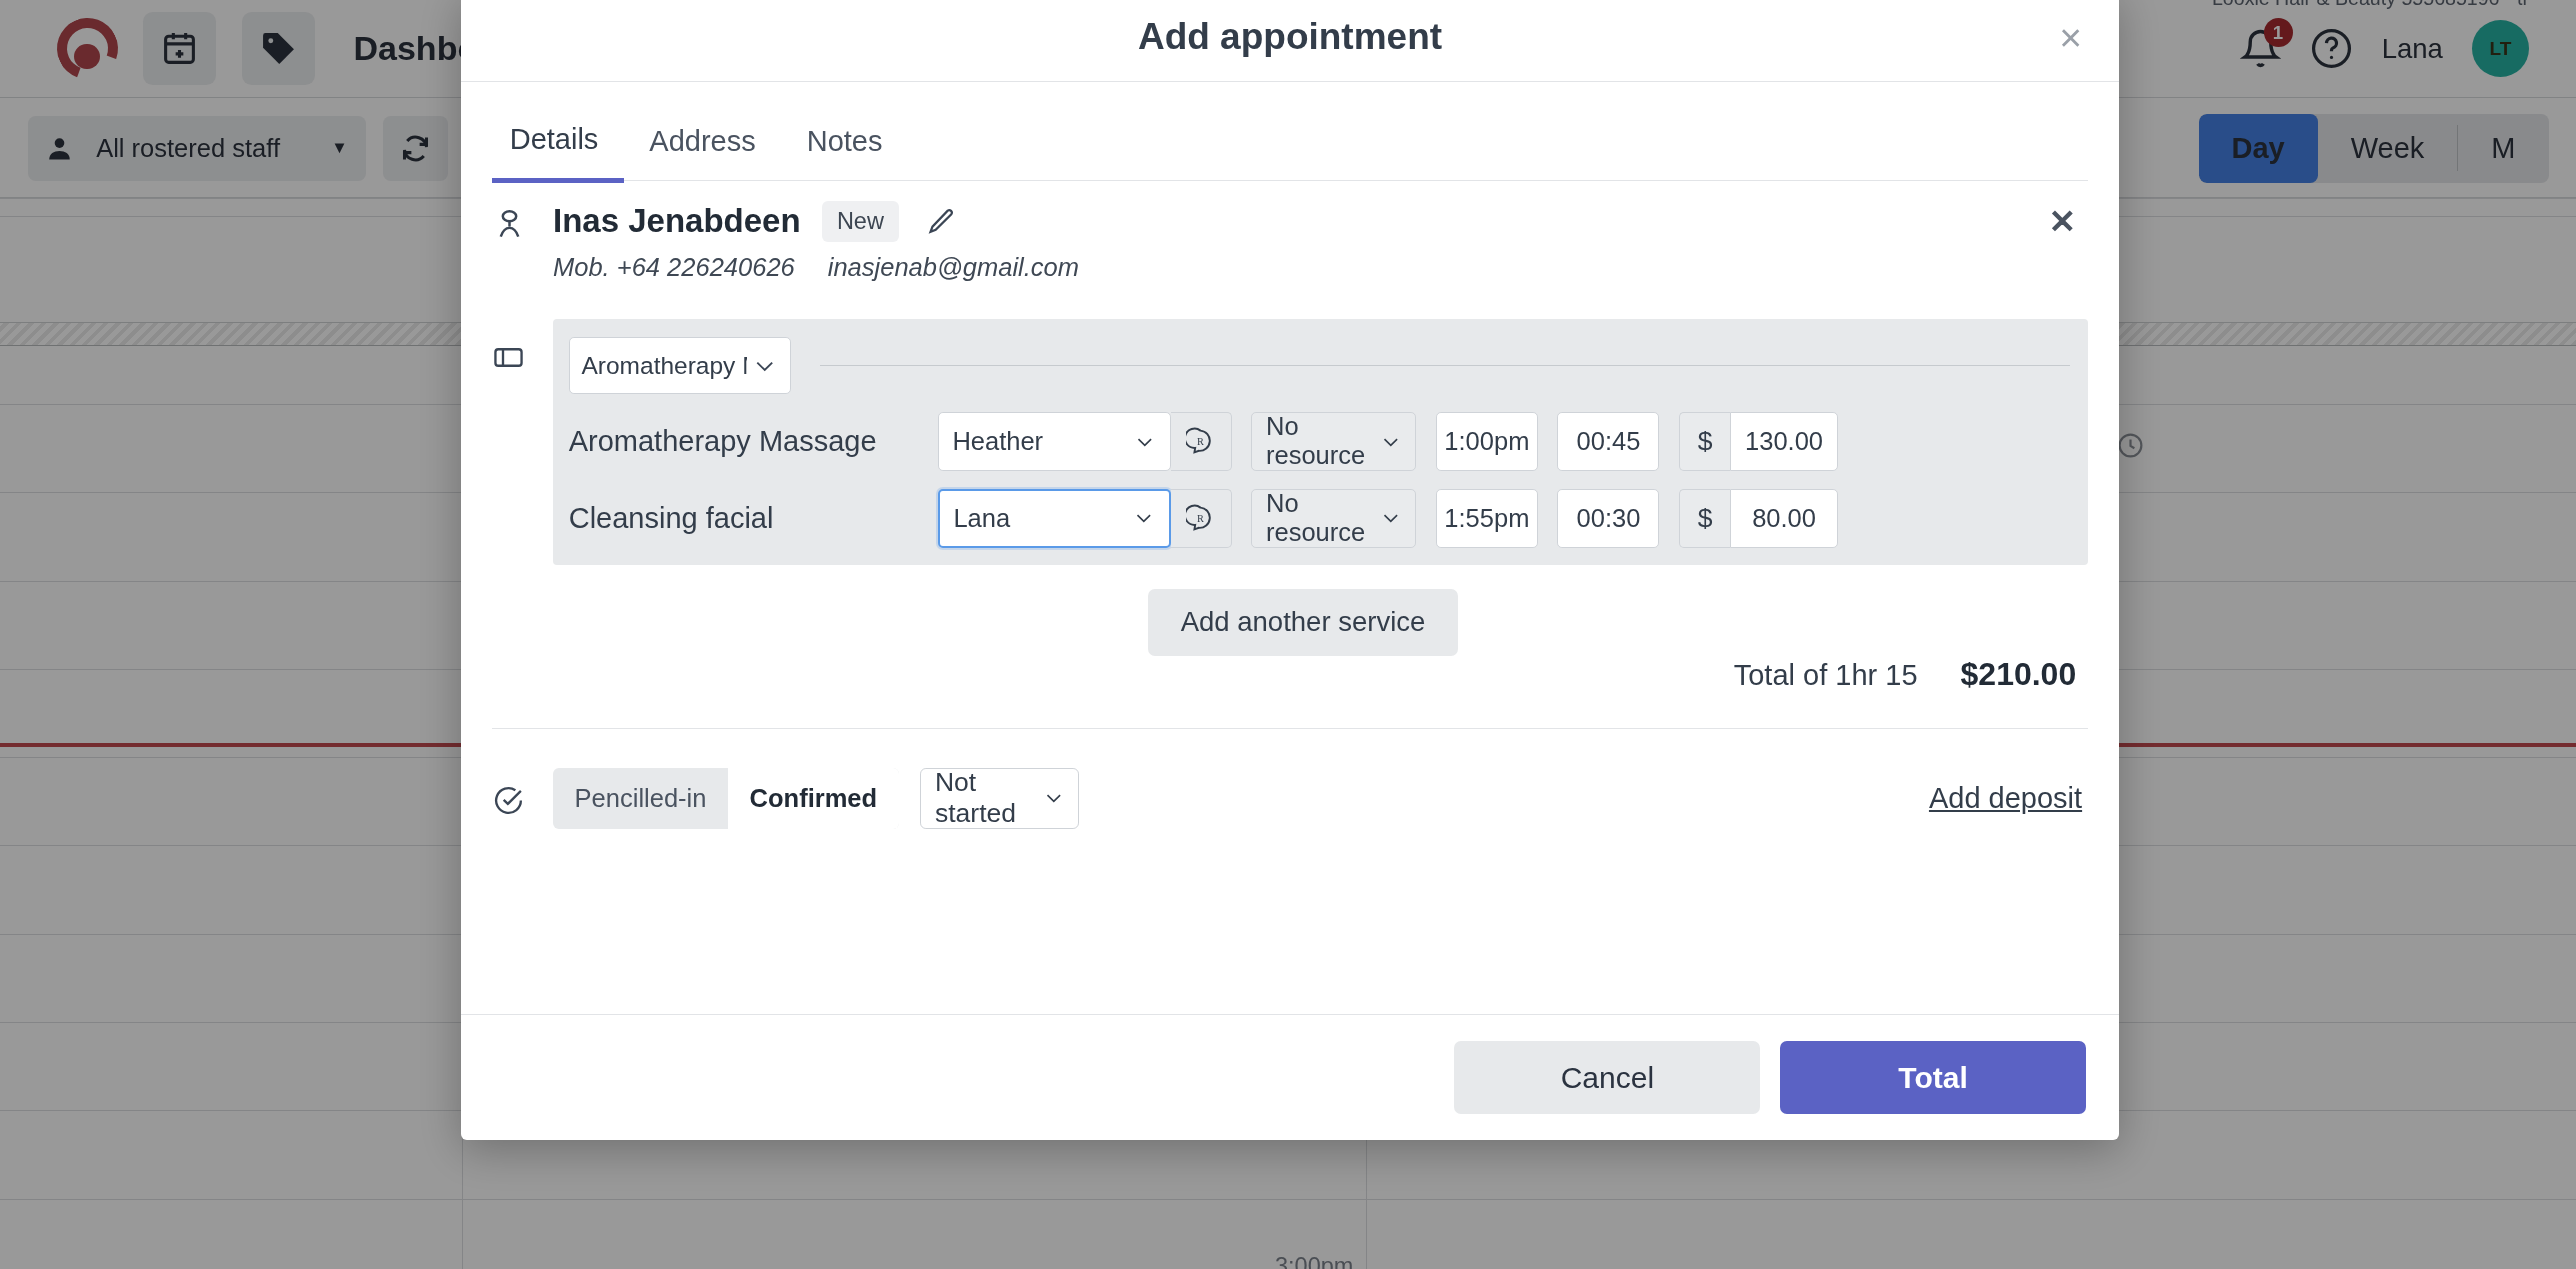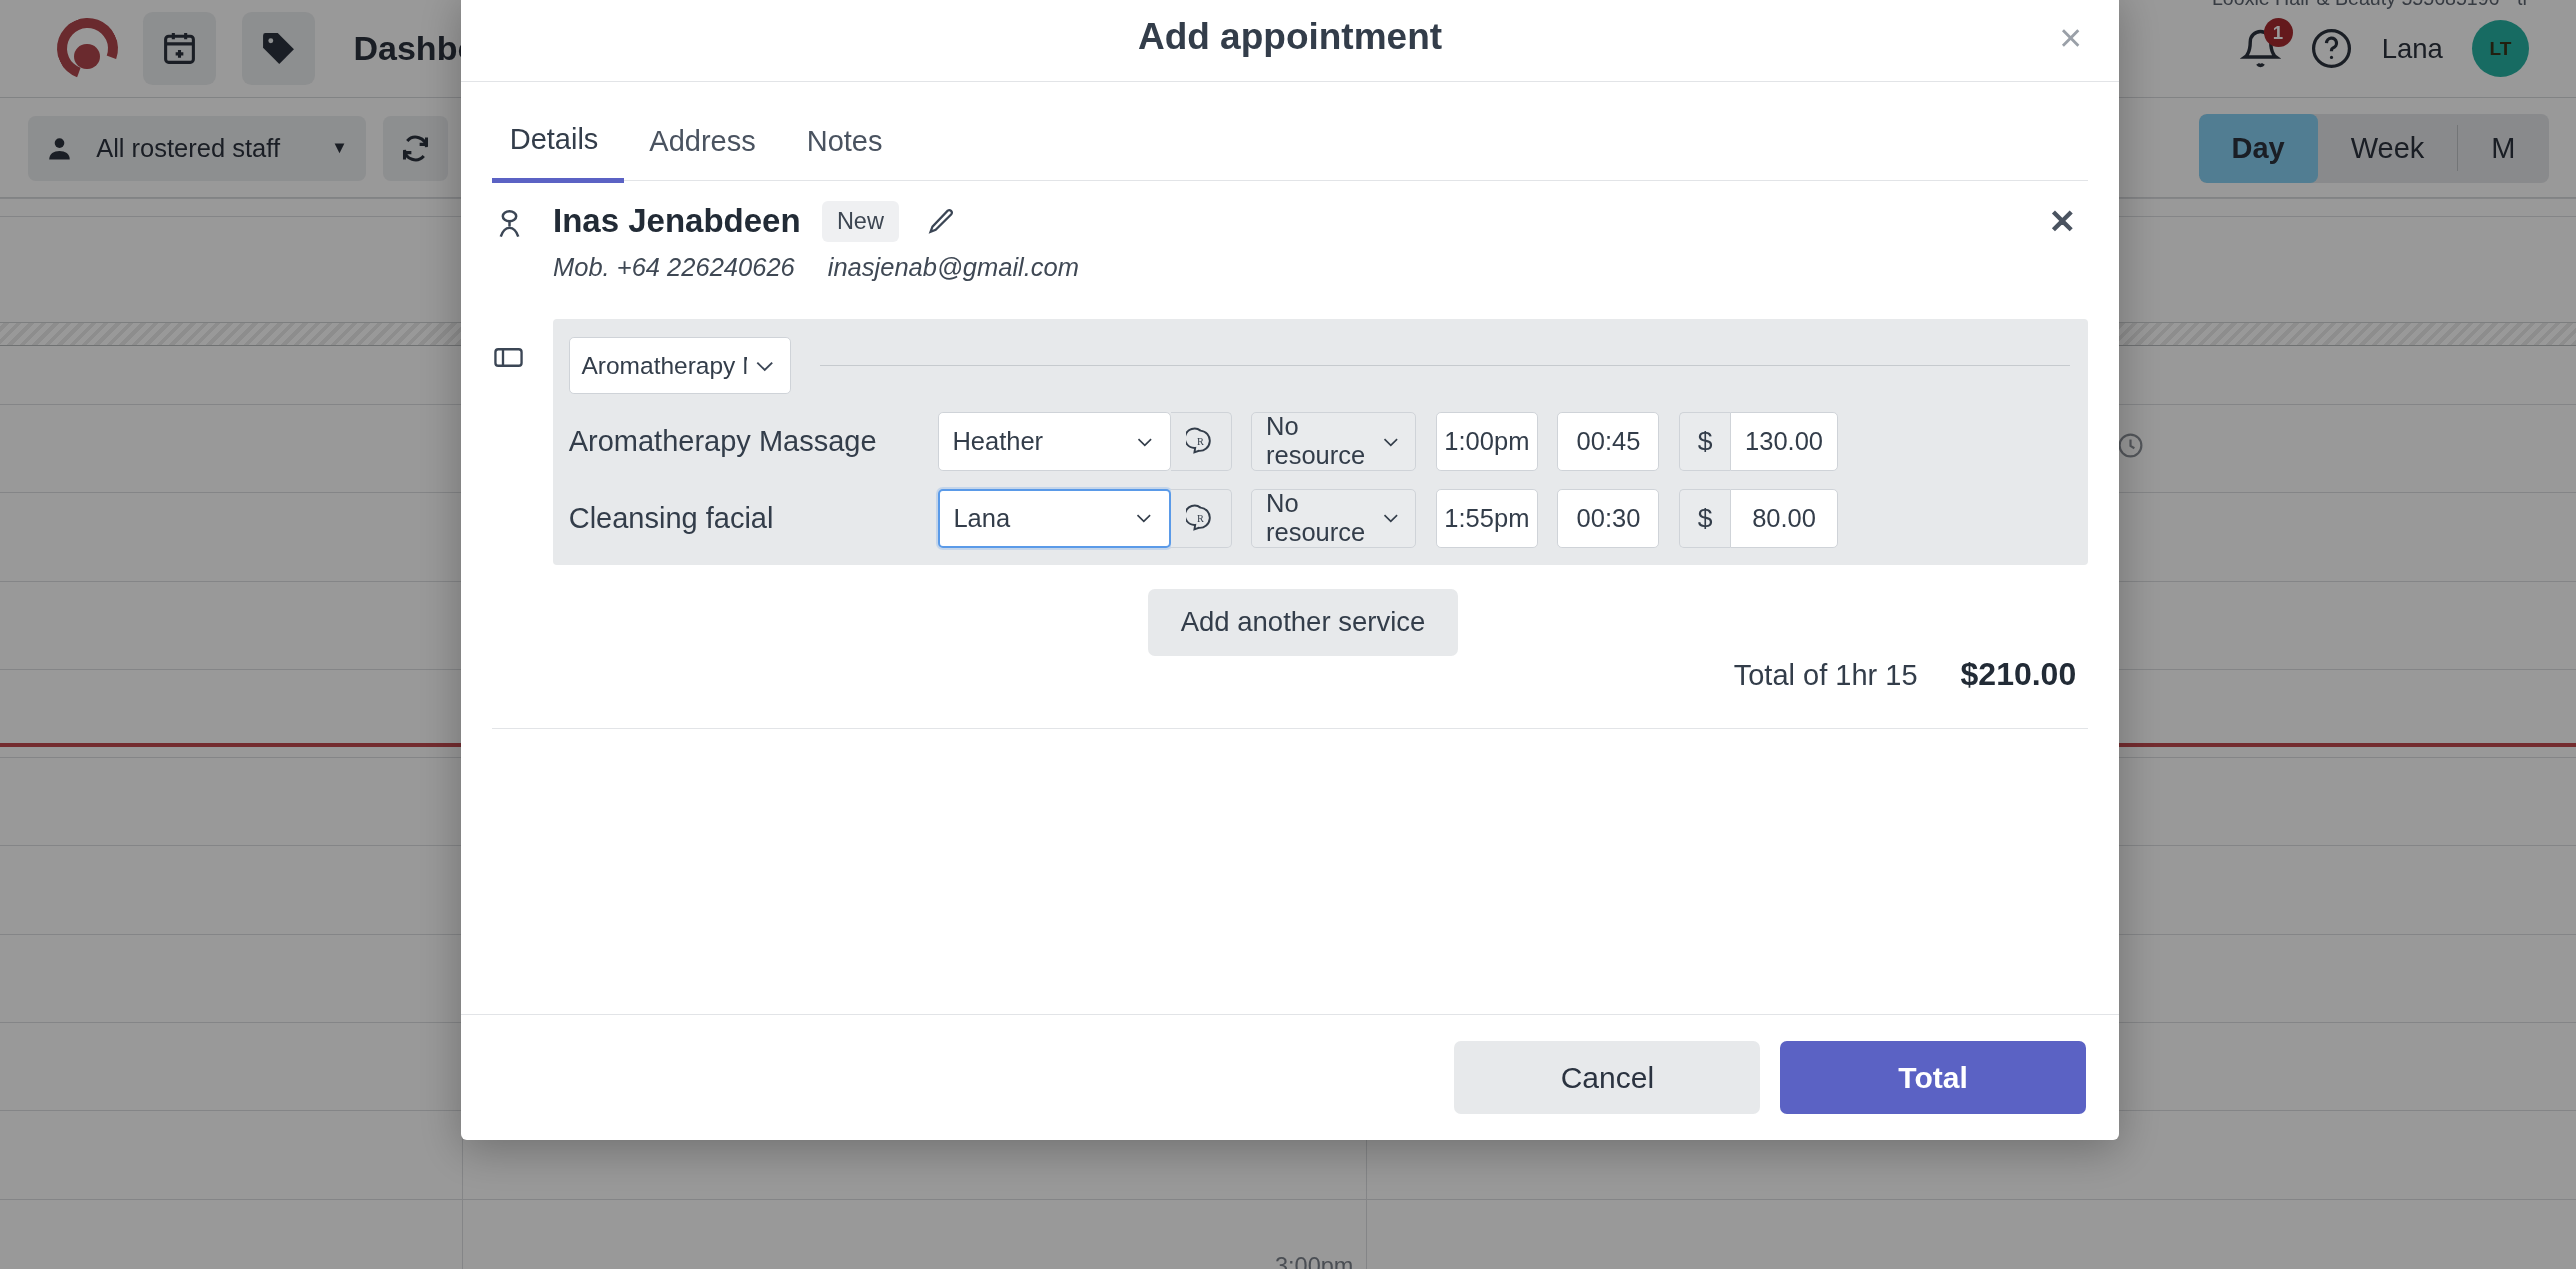--- a/index.html
+++ b/index.html
@@ -98,21 +98,21 @@
     color: #2b3340;
   }
   .viewtoggle {
     margin-left: auto; display: flex; align-items: stretch;
     background: #e5e7ea; border-radius: 7.8px; height: 69px; overflow: hidden;
   }
   .viewtoggle > div {
     display: flex; align-items: center; justify-content: center;
     padding: 0 33px; font-size: 29px; color: #2b3340;
   }
-  .viewtoggle > div.active { background: #7dd3fc; font-weight: bold; border-radius: 7.8px; }
+  .viewtoggle > div.active { background: #3b82f6; font-weight: bold; border-radius: 7.8px; }
   .viewtoggle .sep { width: 1px; padding: 0; background: #bfc3c8; margin: 11.8px 0; }
 
   .calendar {
     position: absolute; top: 198px; left: 0; right: 0; bottom: 0;
     background: #fff;
   }
   .cal-row {
     position: absolute; left: 0; right: 0; height: 1px; background: #dcdee1;
   }
   .cal-vline { position: absolute; top: 0; bottom: 0; width: 1px; background: #dcdee1; }
@@ -540,20 +540,41 @@
     <div class="svc-footer" style="margin-left:26px;flex-direction:column;">
       <button class="add-service-btn">Add another service</button>
       <div class="totals">
         <span class="total-label">Total of 1hr 15</span>
         <span class="total-amount">$210.00</span>
       </div>
     </div>
 
     <div class="divider"></div>
 
+    <div class="frow status-row">
+      <div class="ficon">
+        <svg width="33" height="33" viewBox="0 0 24 24" fill="none" stroke="currentColor" stroke-width="1.7">
+          <path d="M21 12a9 9 0 1 1-4-7.5"></path>
+            <path d="M8.5 11.5l3 3L21 5"></path>
+        </svg>
+      </div>
+      <div class="seg">
+        <div>Pencilled-in</div>
+        <div class="on">Confirmed</div>
+      </div>
+      <div class="prog-fld">
+        <span>Not started</span>
+        <span>
+          <svg width="21.6" height="21.6" viewBox="0 0 24 24" fill="none" stroke="currentColor" stroke-width="1.8">
+              <path d="M5 9l7 7 7-7"></path>
+            </svg>
+        </span>
+      </div>
+      <div class="add-deposit">Add deposit</div>
+    </div>
 
   </div>
 
   <div class="modal-footer">
     <button class="btn btn-cancel">Cancel</button>
     <button class="btn btn-save">Total</button>
   </div>
 </div>
 
 

